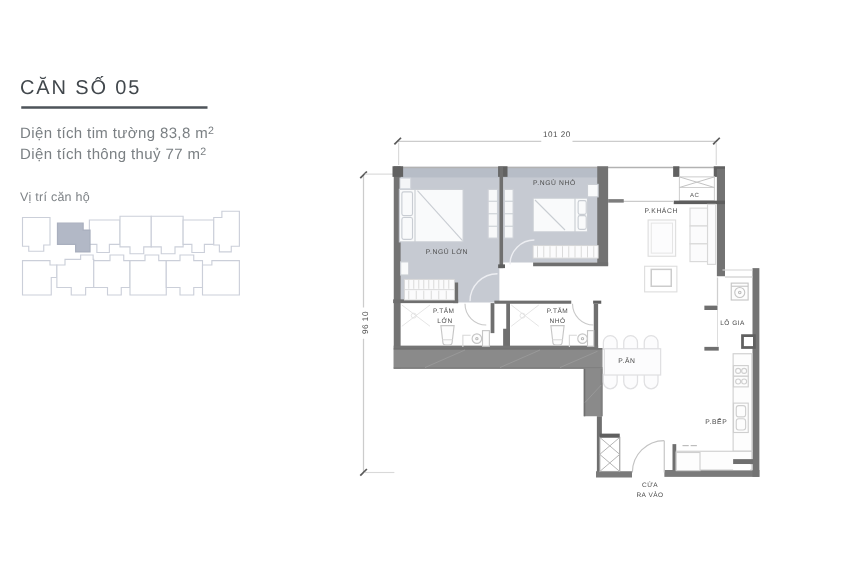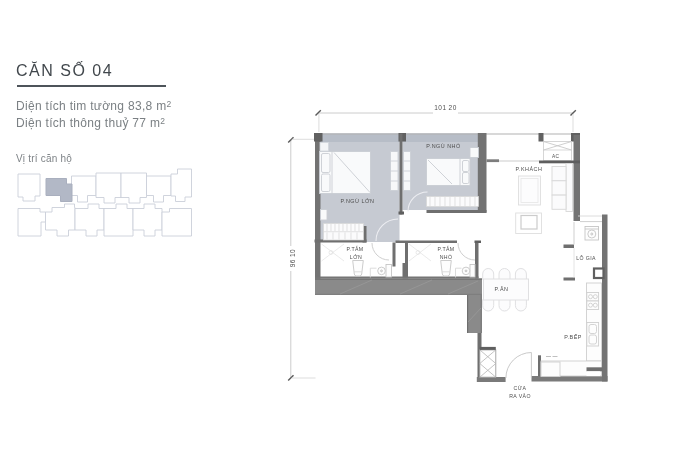--- a/index.html
+++ b/index.html
@@ -4,21 +4,21 @@
 <style>
   html,body{margin:0;padding:0;background:#ffffff;}
   #page{position:relative;width:675px;height:450px;background:#ffffff;overflow:hidden;
         font-family:"Liberation Sans", sans-serif;}
   .abs{position:absolute;}
 </style>
 </head>
 <body>
 <div id="page">
 
-  <div class="abs" style="left:16px;top:61.5px;font-size:16px;letter-spacing:1.5px;color:#41474c;">CĂN SỐ 04</div>
+  <div class="abs" style="left:16px;top:61.5px;font-size:16px;letter-spacing:1.5px;color:#41474c;">CĂN SỐ 05</div>
 
   <div class="abs" style="left:17px;top:85px;width:149px;height:1.6px;background:#4e545a;"></div>
 
   <div class="abs" style="left:16px;top:99px;font-size:12px;color:#7b8084;letter-spacing:0.3px;">Diện tích tim tường 83,8 m<span style="font-size:8.5px;vertical-align:3px;">2</span></div>
 
   <div class="abs" style="left:16px;top:115.5px;font-size:12px;color:#7b8084;letter-spacing:0.3px;text-align:center;">Diện tích thông thuỷ 77 m<span style="font-size:8.5px;vertical-align:3px;">2</span></div>
 
   <div class="abs" style="left:16px;top:153px;font-size:10px;color:#7e8387;letter-spacing:0.2px;">Vị trí căn hộ</div>
 
   <svg class="abs" style="left:0;top:0;" width="675" height="450" viewBox="0 0 675 450">

